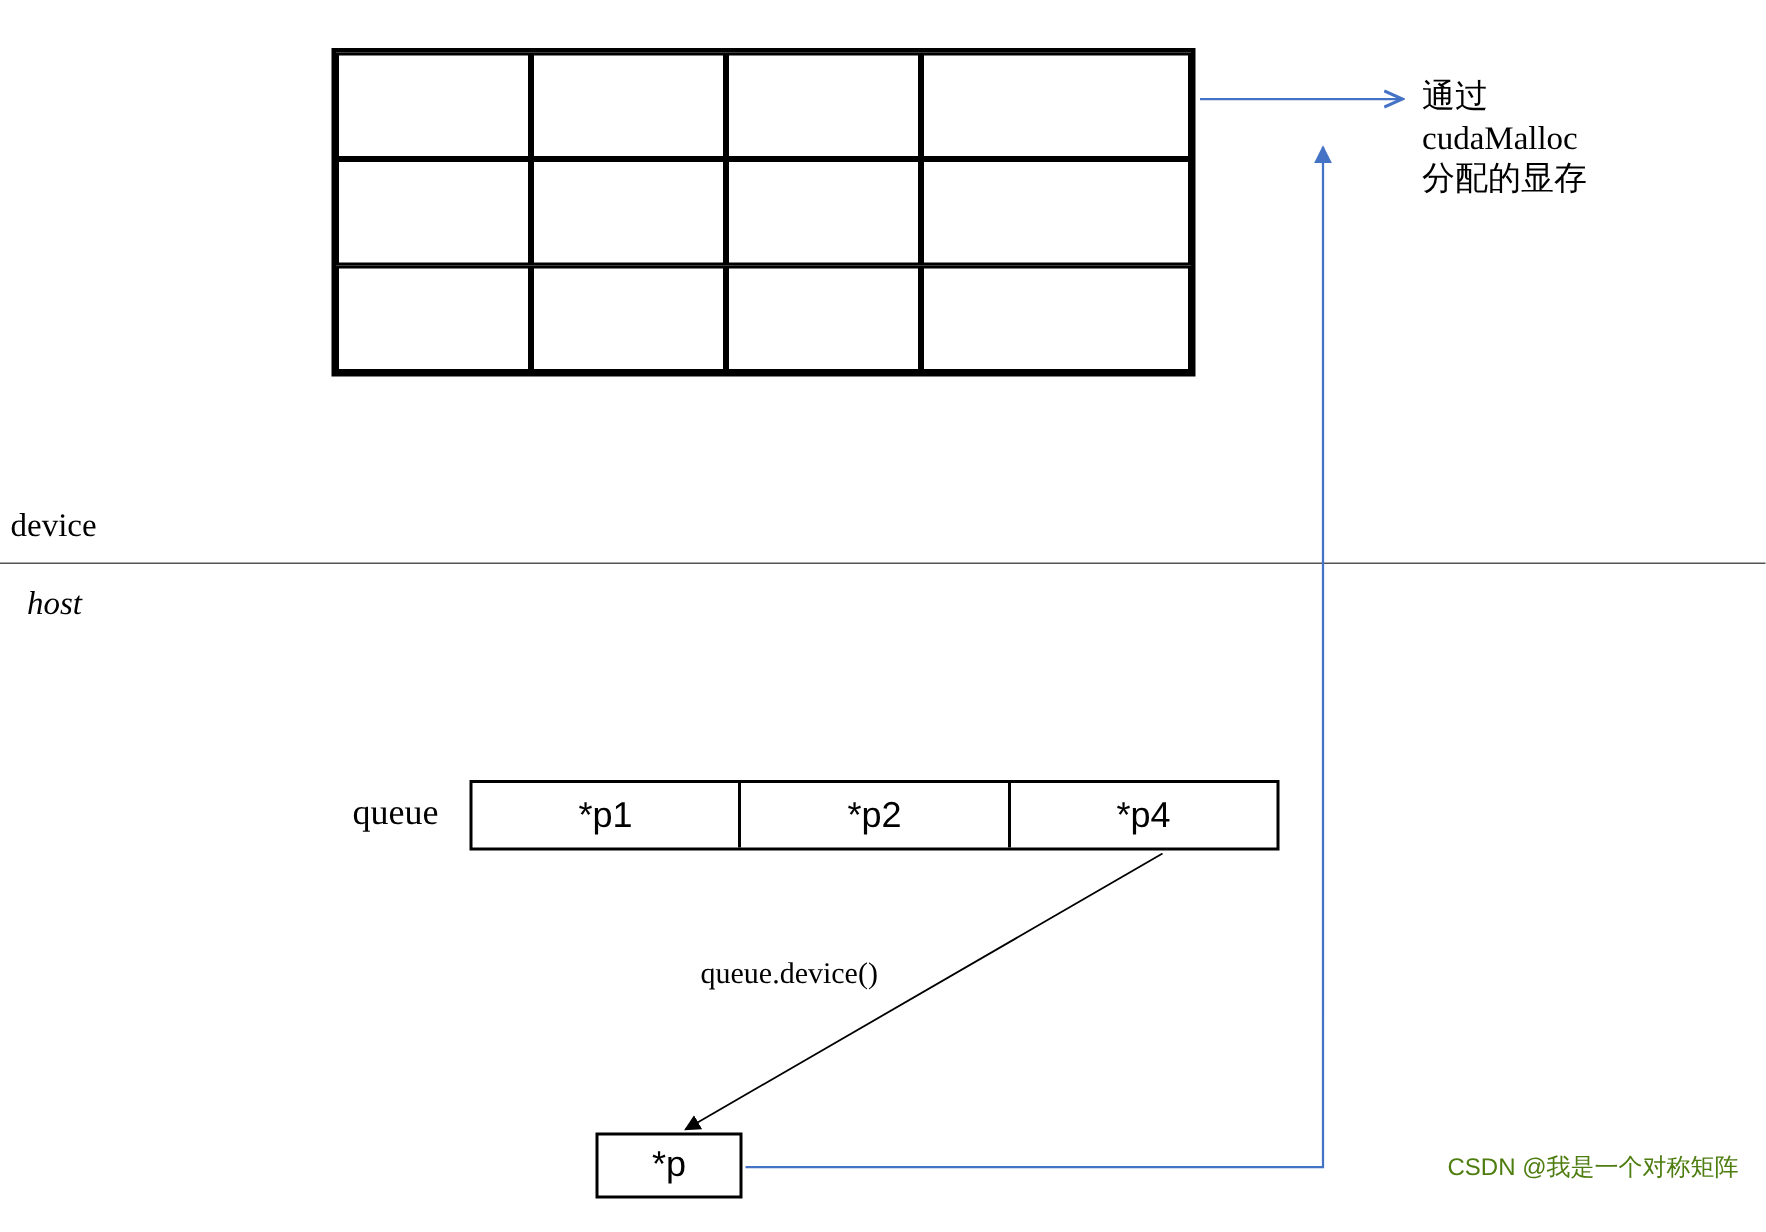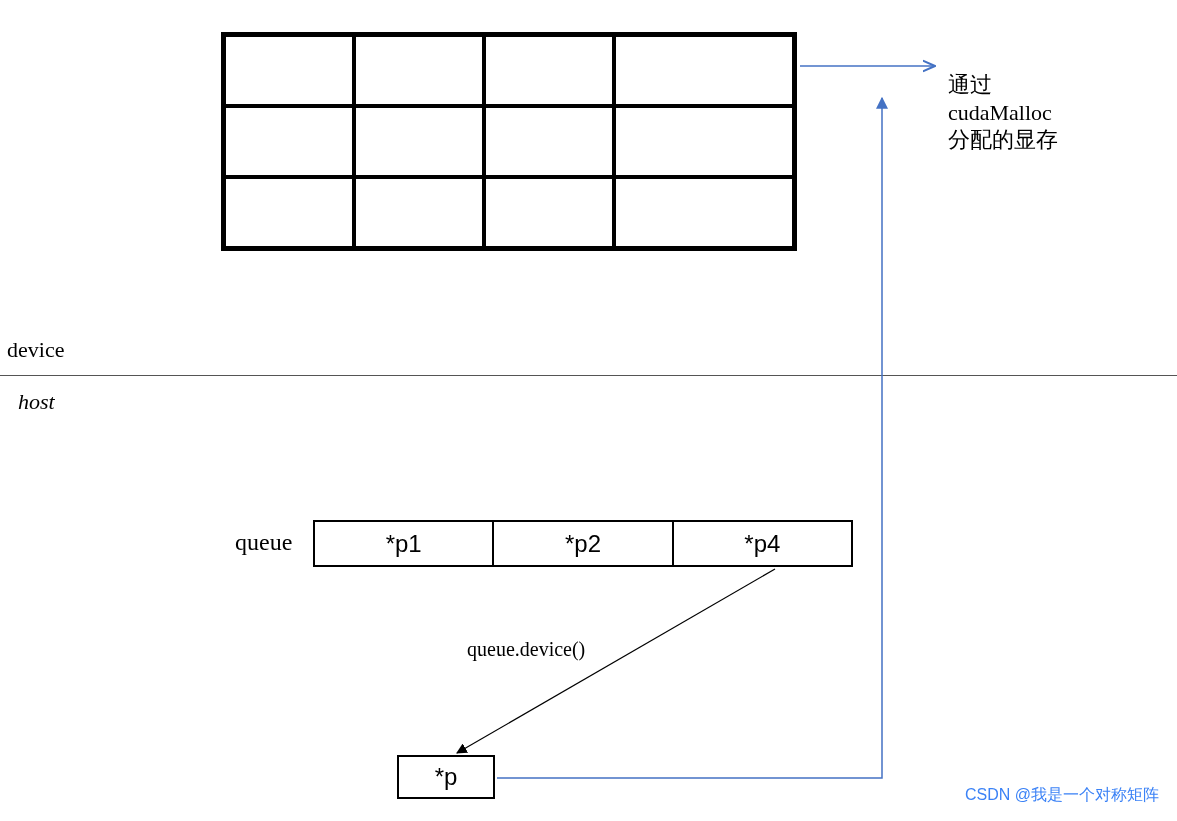--- a/index.html
+++ b/index.html
@@ -43,22 +43,22 @@
   .pbox{
     position:absolute;left:397px;top:755px;width:98px;height:44px;
     border:2px solid #000;display:flex;align-items:center;justify-content:center;
     font-size:24px;font-family:Arial,sans-serif;box-sizing:border-box;
   }
   .qfront{
     position:absolute;left:467px;top:638px;font-size:20px;
   }
   
   .wm{
-    position:absolute;right:18px;bottom:15px;
-    font-size:16px;color:#3b82f6;font-family:Arial,"Microsoft YaHei",sans-serif;
+    position:absolute;right:18px;bottom:32px;
+    font-size:16px;color:#4d7c0f;font-family:Arial,"Microsoft YaHei",sans-serif;
   }
   svg.overlay{
     position:absolute;left:0;top:0;width:1177px;height:821px;
     pointer-events:none;
   }
 </style>
 </head>
 <body>
 
 <div class="mem-grid">
@@ -69,21 +69,21 @@
   <div class="mem-cell"></div>
   <div class="mem-cell"></div>
   <div class="mem-cell"></div>
   <div class="mem-cell"></div>
   <div class="mem-cell"></div>
   <div class="mem-cell"></div>
   <div class="mem-cell"></div>
   <div class="mem-cell"></div>
 </div>
 
-<div class="anno" style="left:948px;top:50px;margin-top:21px;">
+<div class="anno" style="left:948px;top:50px;">
   <div>通过</div>
   <div>cudaMalloc</div>
   <div>分配的显存</div>
 </div>
 
 <div class="anno" style="left:7px;top:336px;">device</div>
 <div class="sep"></div>
 <div class="anno" style="left:18px;top:388px;font-style:italic;">host</div>
 
 <div class="queue-label">queue</div>

